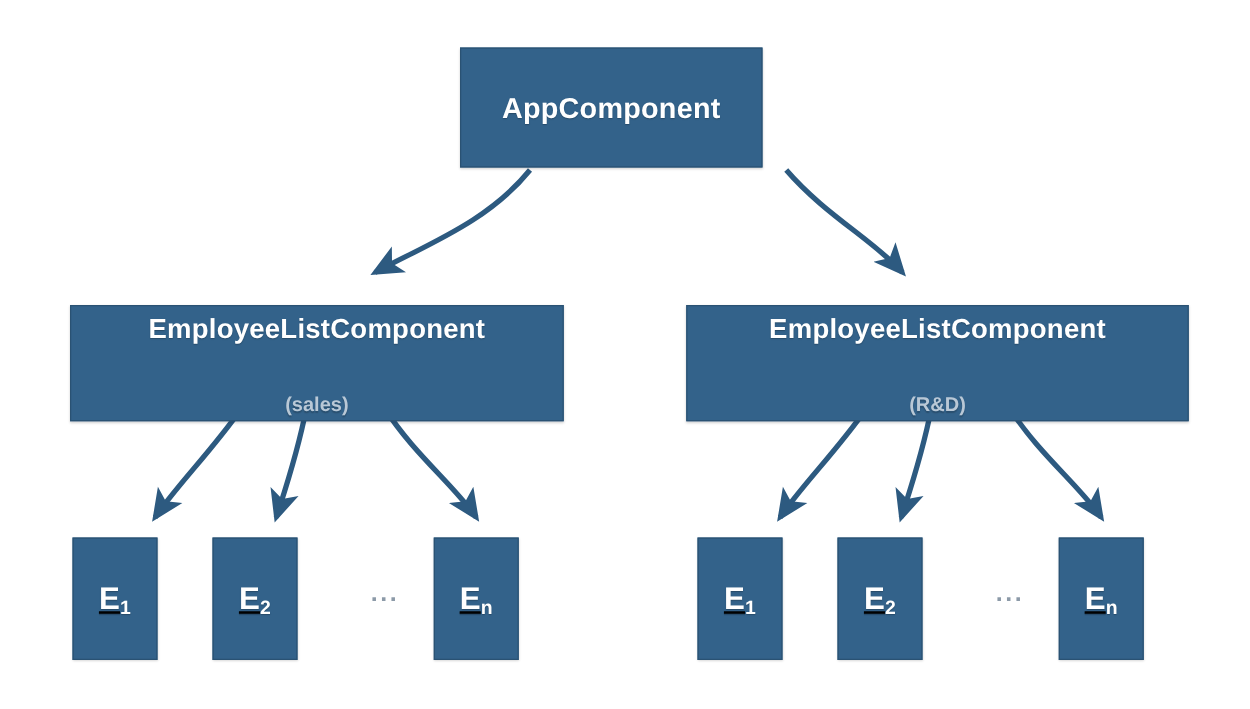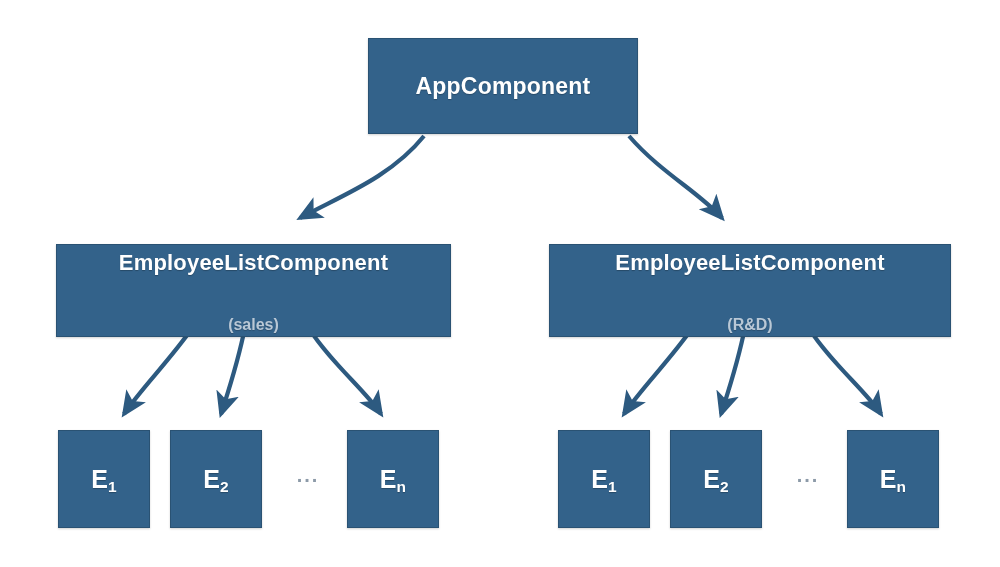--- a/index.html
+++ b/index.html
@@ -48,42 +48,43 @@
     color: #b9c8d6;
     font-weight: bold;
     text-shadow: 0 1px 1px rgba(0,0,0,0.2);
     line-height: 1.1;
   }
 
   
   #app-node {
     left: 368px;
     top: 38px;
-    width: 270px;
+    width: 242px;
     height: 96px;
   }
   #app-node .node-title { font-size: 23px; }
 
   
   .list-node {
     top: 244px;
     height: 93px;
     padding-top: 4px;
     gap: 36px;
   }
   #list-node-sales { left: 56px;  width: 395px; }
   #list-node-rnd   { left: 549px; width: 402px; }
   .list-node .node-title { font-size: 22px; }
   .list-node .node-sub   { font-size: 16px; margin-top: 6px; text-align: center; }
 
   
   .leaf-node {
     top: 430px;
-    width: 92px;
+    width: 68px;
     height: 98px;
+    text-decoration: underline;
   }
   .leaf-node .node-title {
     font-size: 25px;
     display: inline-block;
   }
   .leaf-node .node-title sub {
     font-size: 0.62em;
     vertical-align: baseline;
     position: relative;
     bottom: -0.28em;

